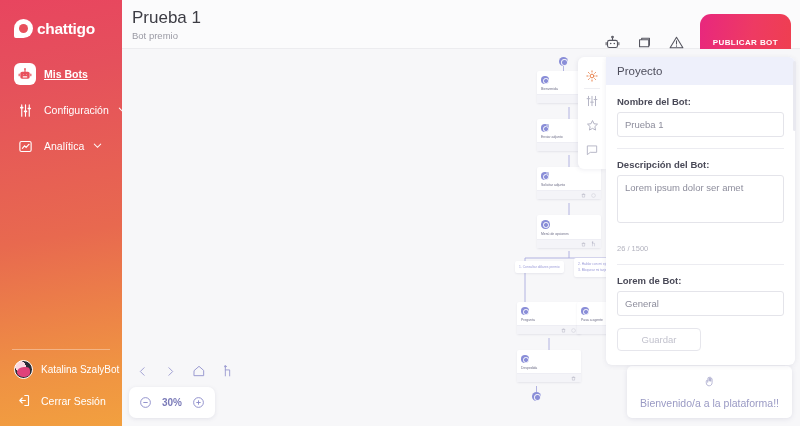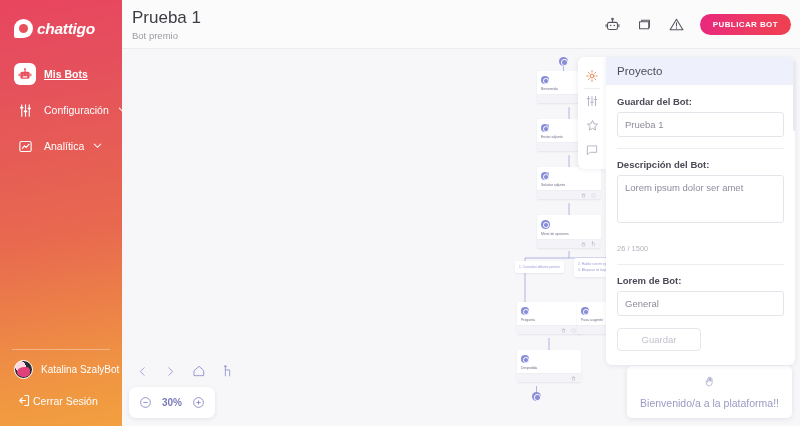--- a/index.html
+++ b/index.html
@@ -25,21 +25,21 @@
   }
   .logo-bubble {
     width: 19px; height: 19px; border-radius: 50% 50% 50% 10%;
     background: #fff; position: relative; flex: none;
   }
   .logo-bubble::after {
     content: ""; position: absolute; left: 5px; top: 4.5px;
     width: 9px; height: 9px; border-radius: 50%;
     background: #e8505c;
   }
-  .logo-text { font-size: 15.5px; font-weight: bold; letter-spacing: -0.3px; font-style: italic; }
+  .logo-text { font-size: 15.5px; font-weight: bold; letter-spacing: -0.3px; }
 
   .nav { margin-top: 18px; }
   .nav-item {
     display: flex; align-items: center; gap: 8px;
     padding: 7px 0 7px 14px;
     font-size: 10.5px; cursor: pointer;
   }
   .nav-item .ico { width: 22px; height: 22px; flex:none; display:flex; align-items:center; justify-content:center; }
   .nav-item.active .ico {
     background: #fff; border-radius: 6px;
@@ -57,40 +57,40 @@
   .avatar {
     width:19px;height:19px;border-radius:50%;
     background: radial-gradient(circle at 32% 32%, #fbd9e2 0 32%, #2b2b35 33% 100%);
     border:1.4px solid #fff; position:relative; flex:none; overflow:hidden;
   }
   .avatar::after{
     content:"";position:absolute;left:2px;bottom:1px;width:13px;height:10px;
     border-radius:60% 40% 45% 55%; background:#e0417a;
   }
   .logout-row {
-    display:flex;align-items:center;
+    display:flex;align-items:center;gap:8px;
     padding: 4px 0 16px 14px; font-size:10.5px; cursor:pointer;
   }
   .logout-ico{width:19px;height:19px;flex:none;display:flex;align-items:center;justify-content:center;}
 
   
   .header {
     position:absolute; left:122px; top:0; width:678px; height:49px;
     background:#fbfbfc; border-bottom:1px solid #ececef;
     display:flex; align-items:flex-start; justify-content:space-between;
   }
   .header-left { padding: 8px 0 0 10px; }
   .page-title { font-size:17px; color:#3c3c44; font-weight:400; }
   .page-sub { font-size:9.5px; color:#9a9aa4; margin-top:2px; }
   .header-right { display:flex; align-items:center; gap:14px; padding: 14px 9px 0 0; }
   .hdr-ico { width:18px; height:18px; cursor:pointer; color:#55555f; display:flex; align-items:center; justify-content:center;}
   .publish-btn {
     background: linear-gradient(100deg,#e8277e 0%, #ee3a63 55%, #ef3f4f 100%);
     color:#fff; font-size:8px; font-weight:bold; letter-spacing:.4px;
-    border:none; border-radius:11px; padding: 6px 13px; cursor:pointer;
+    border:none; border-radius:11px; padding: 24px 13px; cursor:pointer;
   }
 
   
   .canvas {
     position:absolute; left:122px; top:49px; width:678px; height:377px;
     background:#f7f7f9; overflow:hidden;
   }
 
   
   .node {
@@ -564,21 +564,21 @@
     </div>
   </div>
 
   <div class="panel" style="position:relative;">
     <div class="scroll-hint"></div>
 
     <div class="panel-head">Proyecto</div>
 
     <div class="panel-body">
 
-      <div class="field-label">Guardar del Bot:</div>
+      <div class="field-label">Nombre del Bot:</div>
       <input class="field-input" value="Prueba 1" style="">
 
       <div class="hr"></div>
 
       <div class="field-label">Descripción del Bot:</div>
       <textarea class="field-input" placeholder="Lorem ipsum dolor ser amet" style="">Lorem ipsum dolor ser amet</textarea>
       <div class="char-count">26 / 1500</div>
 
       <div class="hr"></div>
 

